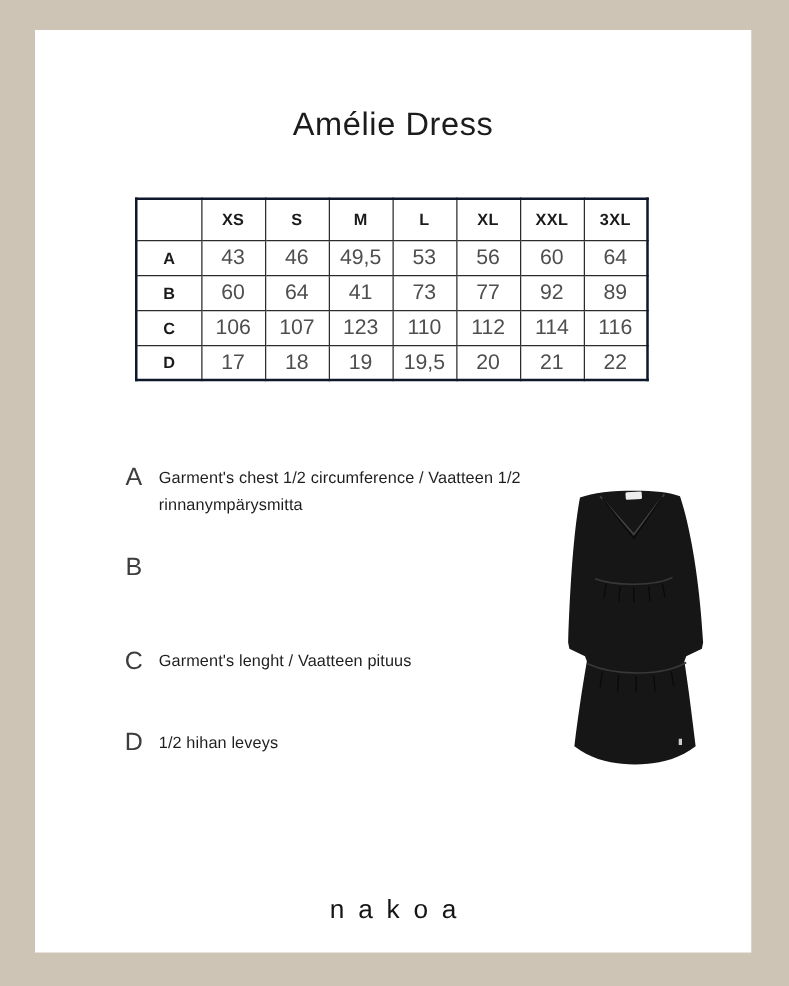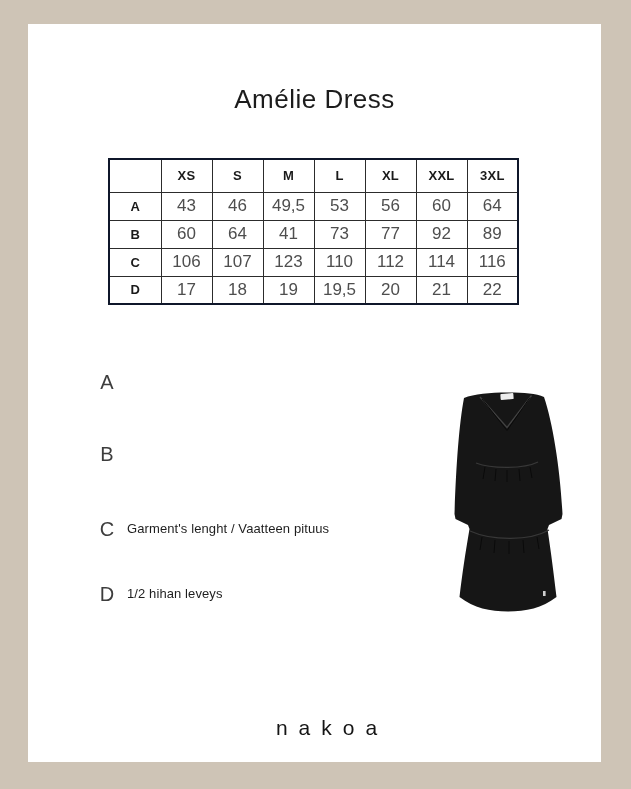--- a/index.html
+++ b/index.html
@@ -86,21 +86,21 @@
   .legend-b { top: 419px; }
   .legend-c { top: 494px; }
   .legend-d { top: 559px; }
   .dress {
     position: absolute;
     left: 402px; top: 358px;
     width: 162px; height: 235px;
   }
   .brand {
     position: absolute;
-    top: 692px; left: 12px;
+    top: 692px; left: 0;
     width: 100%;
     text-align: center;
     font-size: 21px;
     font-weight: 400;
     letter-spacing: 11px;
     padding-left: 11px;
     color: #151515;
   }
 </style>
 </head>
@@ -174,20 +174,22 @@
           <td>20</td>
           <td>21</td>
           <td>22</td>
         </tr>
       </tbody>
     </table>
 
     <div class="legend-item legend-a">
       <span class="legend-letter">A</span>
       <div class="legend-lines">
+        <span>Garment's chest 1/2 circumference / Vaatteen 1/2</span>
+        <span>rinnanympärysmitta</span>
       </div>
     </div>
     <div class="legend-item legend-b">
       <span class="legend-letter">B</span>
       <div class="legend-lines">
       </div>
     </div>
     <div class="legend-item legend-c">
       <span class="legend-letter">C</span>
       <div class="legend-lines">

